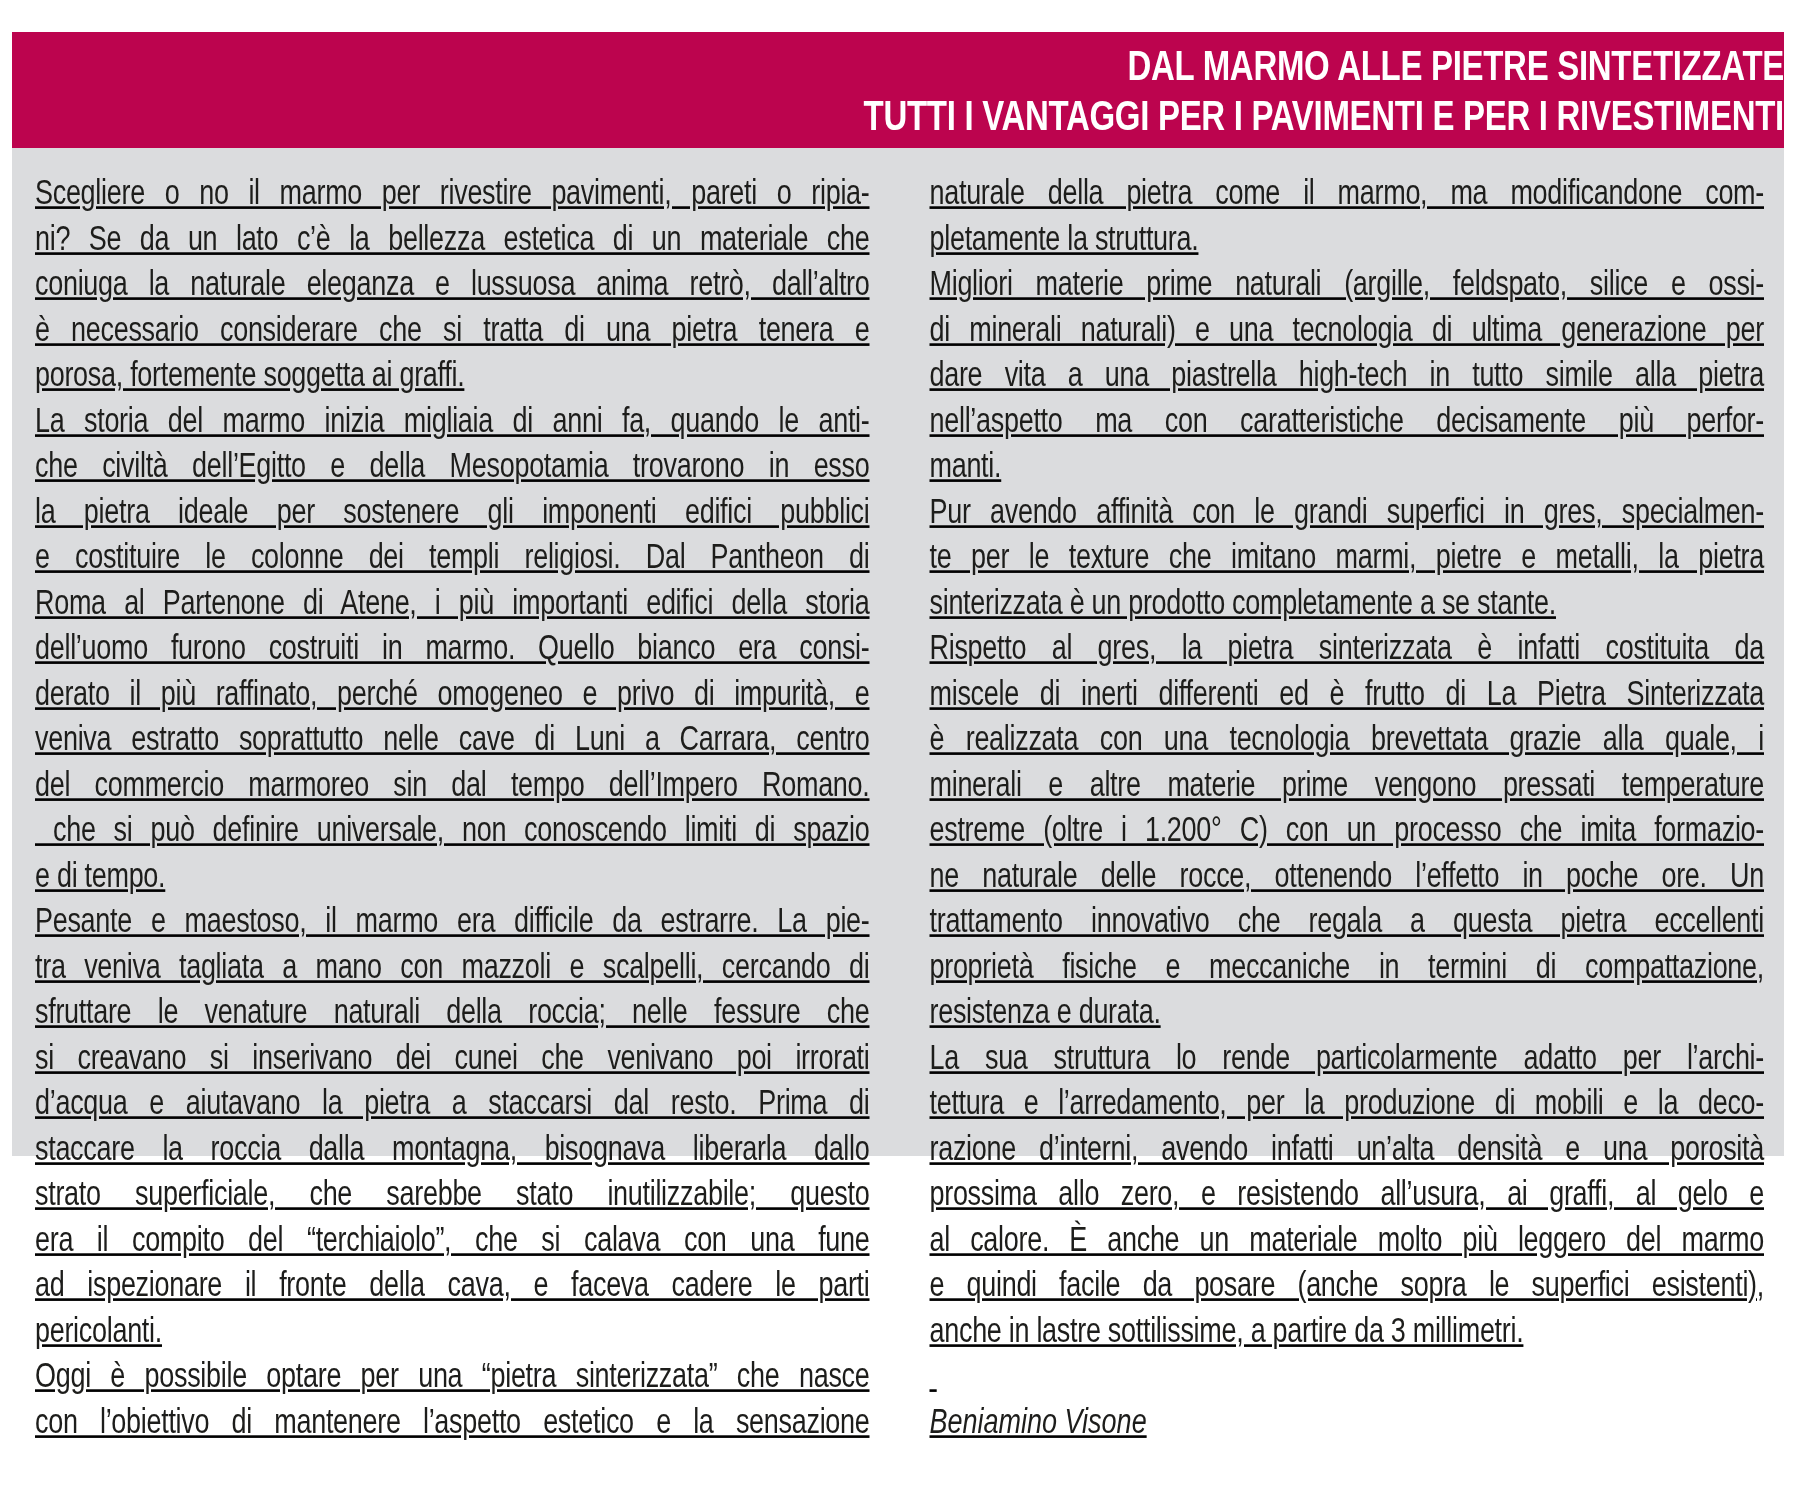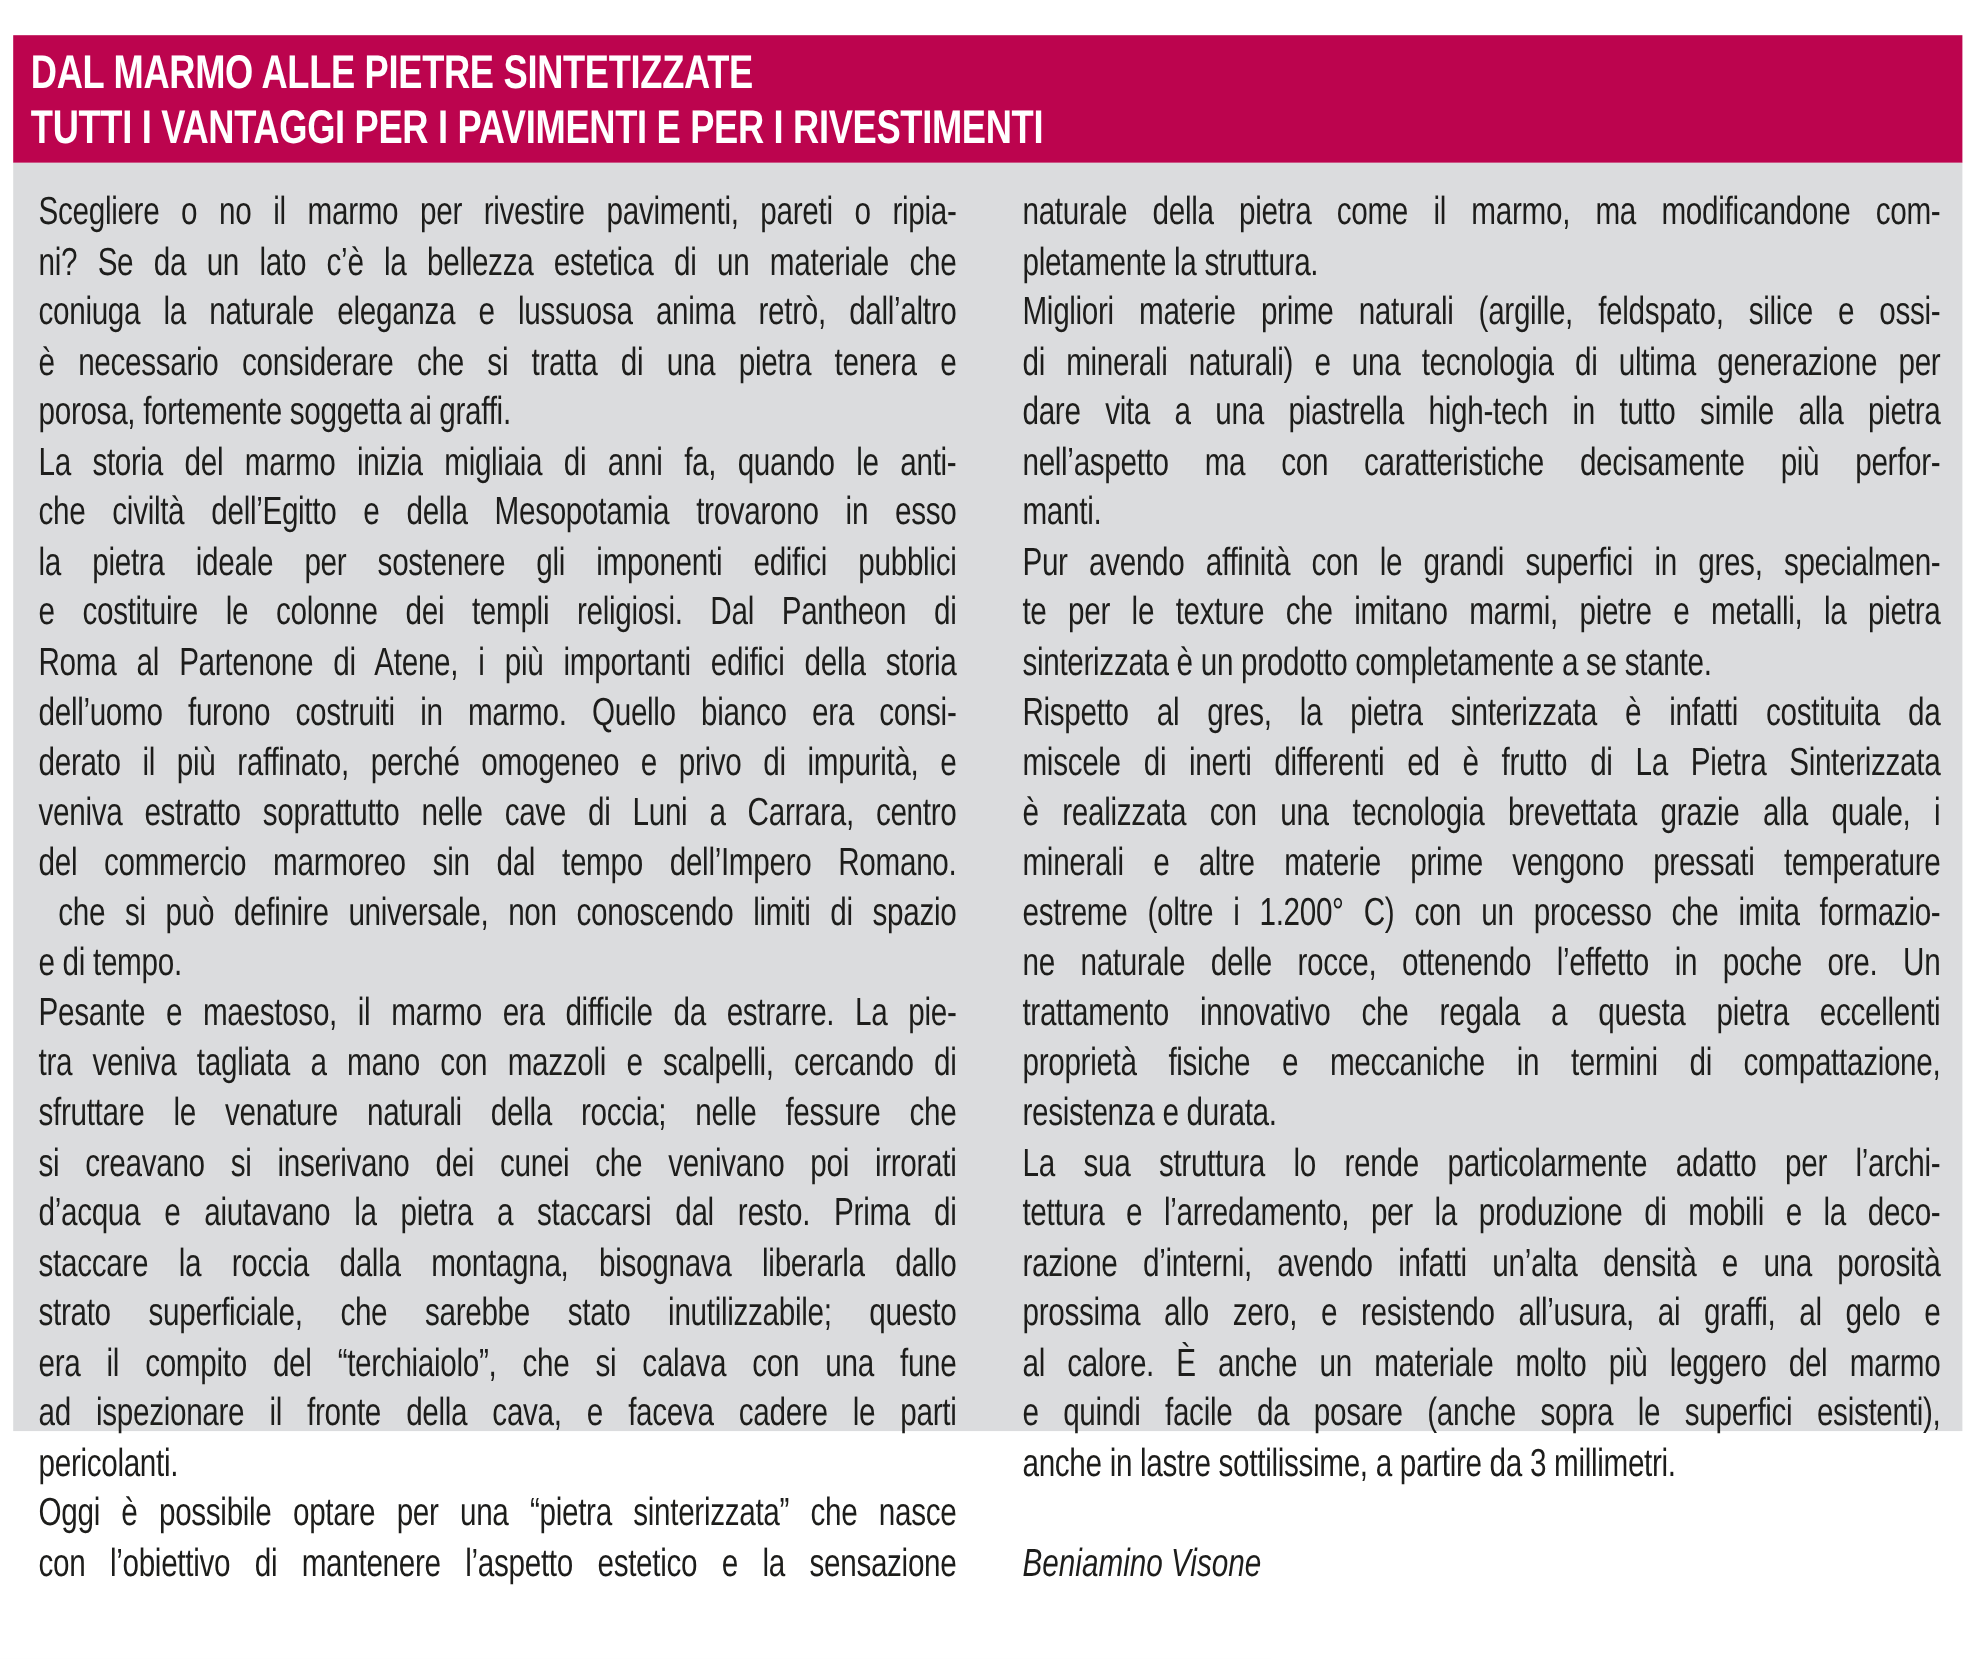--- a/index.html
+++ b/index.html
@@ -28,25 +28,26 @@
     color: #ffffff;
     font-weight: 700;
     font-size: 33px;
     line-height: 50px;
     letter-spacing: -0.3px;
     transform: scaleY(1.3);
     transform-origin: left center;
     white-space: nowrap;
   }
   .article {
-    height: 1153px;
+    height: 1008px;
     box-sizing: border-box;
     padding: 22px 20px 0 23px;
     display: flex;
     gap: 60px;
+    text-decoration: underline;
   }
   .col {
     flex: 1 1 0;
     min-width: 0;
   }
   .line {
     font-size: 27px;
     line-height: 45.5px;
     height: 45.5px;
     letter-spacing: -0.3px;
@@ -68,21 +69,21 @@
     font-style: italic;
     text-align: left;
     text-align-last: left;
     letter-spacing: 0px;
   }
 </style>
 </head>
 <body>
 
 <div class="frame">
-  <div class="banner" style="background: rgb(188, 4, 78);">
+  <div class="banner" style="background: rgb(188, 4, 78); text-align: right;">
     <div class="hline" style="color: rgb(255, 255, 255);">DAL MARMO ALLE PIETRE SINTETIZZATE</div>
     <div class="hline" style="color: rgb(255, 255, 255);">TUTTI I VANTAGGI PER I PAVIMENTI E PER I RIVESTIMENTI</div>
   </div>
   <div class="article" style="background: rgb(219, 220, 222);">
     <div class="col" id="col-left">
         <div class="line">Scegliere o no il marmo per rivestire pavimenti, pareti o ripia-</div>
         <div class="line">ni? Se da un lato c’è la bellezza estetica di un materiale che</div>
         <div class="line">coniuga la naturale eleganza e lussuosa anima retrò, dall’altro</div>
         <div class="line">è necessario considerare che si tratta di una pietra tenera e</div>
         <div class="line pend">porosa, fortemente soggetta ai graffi.</div>

